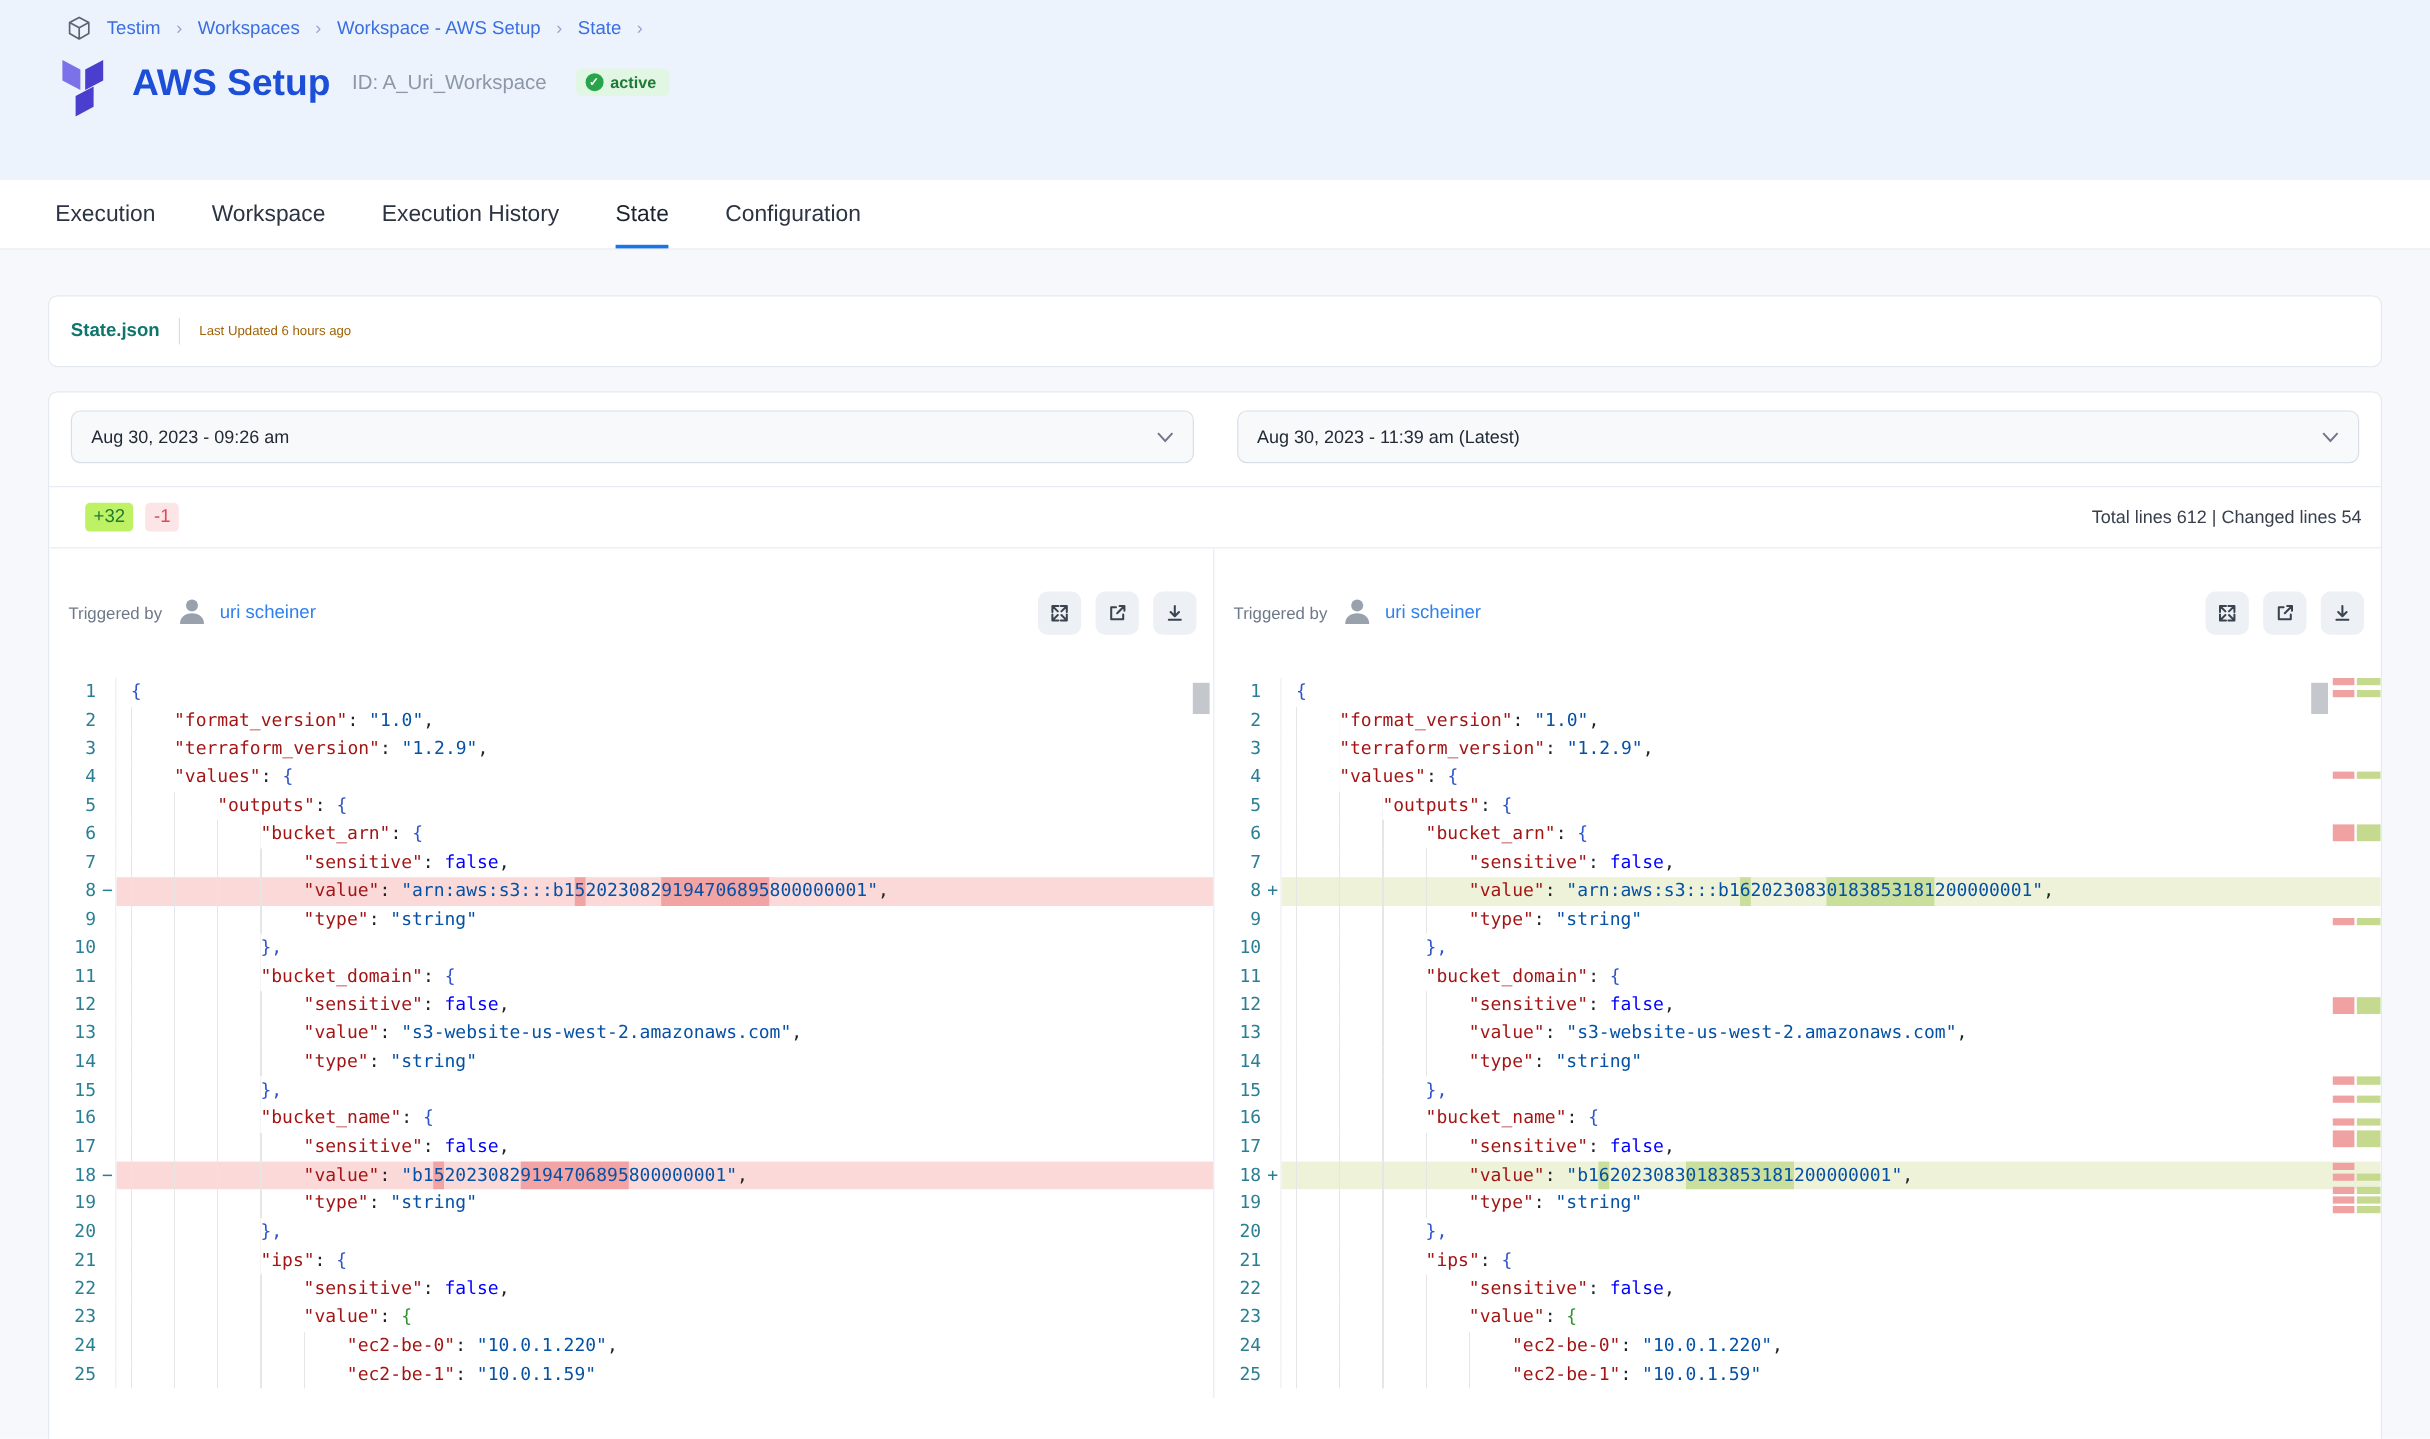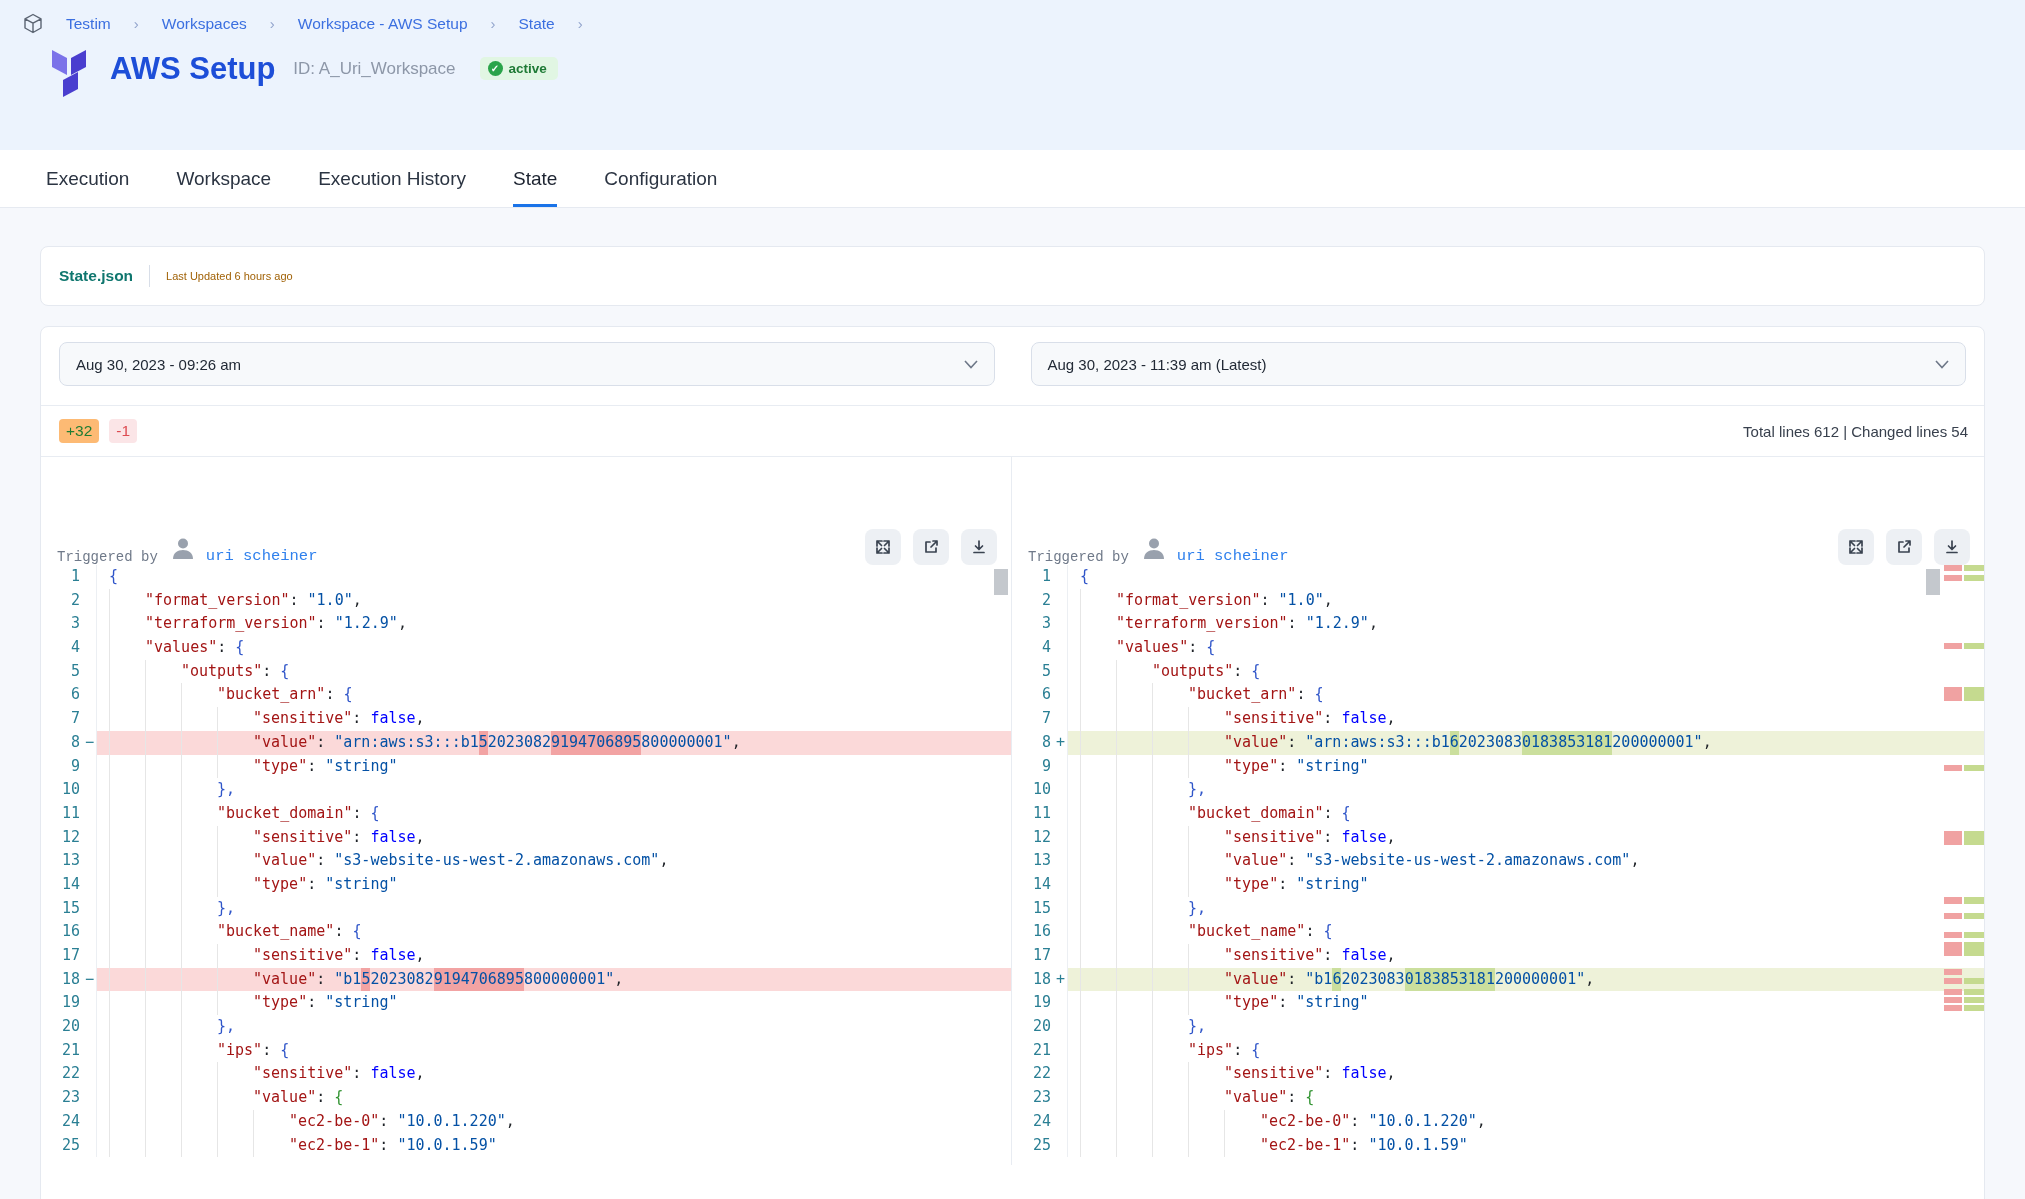--- a/index.html
+++ b/index.html
@@ -1,20 +1,20 @@
 <!DOCTYPE html>
 <html><head>
 <meta charset="utf-8">
 <style>
   html,body{margin:0;padding:0;}
   body{width:2025px;height:1199px;overflow:hidden;position:relative;background:#f6f8fc;
        font-family:"Liberation Sans",sans-serif;color:#1d2430;}
   
   .topband{background:#ecf3fd;height:150px;box-sizing:border-box;padding-top:13px;}
-  .breadcrumb{display:flex;align-items:center;gap:23px;padding:0 23px;font-size:15.5px;}
+  .breadcrumb{display:flex;align-items:center;gap:13px;padding:0 56px;font-size:15.5px;}
   .crumb{color:#3b6fe0;cursor:pointer;}
   .crumb-sep{color:#93a5cd;font-size:15px;}
   .title-row{display:flex;align-items:flex-start;padding:12px 44px 0 48px;}
   .tf-logo{margin-right:16px;flex:none;}
   .page-title{font-size:31px;font-weight:600;color:#1d4ed8;line-height:46px;}
   .ws-id{font-size:17px;color:#8d97a8;margin-left:18px;line-height:46px;}
   .status-badge{margin:11px 0 0 24px;background:#e1f6e3;border-radius:5px;padding:4px 11px 4px 8px;
     display:flex;align-items:center;gap:6px;font-size:13.5px;font-weight:700;color:#1e7a36;}
   .status-dot{width:15px;height:15px;border-radius:50%;background:#2aa44a;color:#fff;font-size:10px;
     display:flex;align-items:center;justify-content:center;}
@@ -34,29 +34,29 @@
   .file-name{font-weight:700;font-size:15.5px;color:#0f766e;}
   .vsep{width:1px;height:22px;background:#d8dee8;margin:0 16px;}
   .muted{color:#a16207;font-size:11px;}
   .compare-card{margin-top:20px;height:900px;overflow:hidden;}
   .compare-head{padding:24px 18px 0;font-size:15.5px;font-weight:700;color:#212833;}
   .selects{display:flex;gap:36px;padding:15px 18px 19px;}
   .select{flex:1;height:42px;background:#f7f9fb;border:1px solid #d9dfe9;border-radius:8px;
     display:flex;align-items:center;justify-content:space-between;padding:0 16px;font-size:15px;color:#222a36;cursor:pointer;}
   .divider{height:1px;background:#e8ecf2;}
   .stats{height:50px;display:flex;align-items:center;padding:0 16px 0 18px;}
-  .badge-add{background:#fdba74;color:#1f7d33;padding:3px 7px;border-radius:4px;font-size:15.5px;}
+  .badge-add{background:#bef264;color:#1f7d33;padding:3px 7px;border-radius:4px;font-size:15.5px;margin-left:12px;}
   .badge-del{background:#fbe5e7;color:#dd4b51;padding:3px 7px;border-radius:4px;margin-left:10px;font-size:15.5px;}
   .totals{margin-left:auto;font-size:15px;color:#38404d;}
   
   .diff{display:flex;}
   .pane{width:971px;box-sizing:border-box;flex:none;}
   .pane.p-left{border-right:1px solid #e8ecf2;}
   .pane.p-right{flex:1;}
-  .pane-head{height:108px;display:flex;align-items:flex-end;padding:0 14px 0 16px;font-family:Liberation Mono, monospace;}
+  .pane-head{height:108px;display:flex;align-items:center;padding:0 14px 0 16px;}
   .trig-label{font-size:14px;color:#6f7989;}
   .avatar{margin:0 10px 0 12px;flex:none;}
   .user-link{color:#2f80ed;font-size:15.5px;cursor:pointer;}
   .pane-actions{margin-left:auto;display:flex;gap:12px;}
   .icon-btn{width:36px;height:36px;border-radius:8px;background:#edf0f4;display:flex;align-items:center;
     justify-content:center;cursor:pointer;}
   .icon-btn svg{stroke:#3a4350;stroke-width:1.7;fill:none;stroke-linecap:round;stroke-linejoin:round;}
   .code{position:relative;height:600px;overflow:hidden;font-family:"DejaVu Sans Mono",monospace;font-size:15px;}
   .code-row{display:flex;height:23.7px;line-height:23.7px;}
   .code-gutter{width:56px;flex:none;position:relative;color:#2a7f94;text-align:right;

